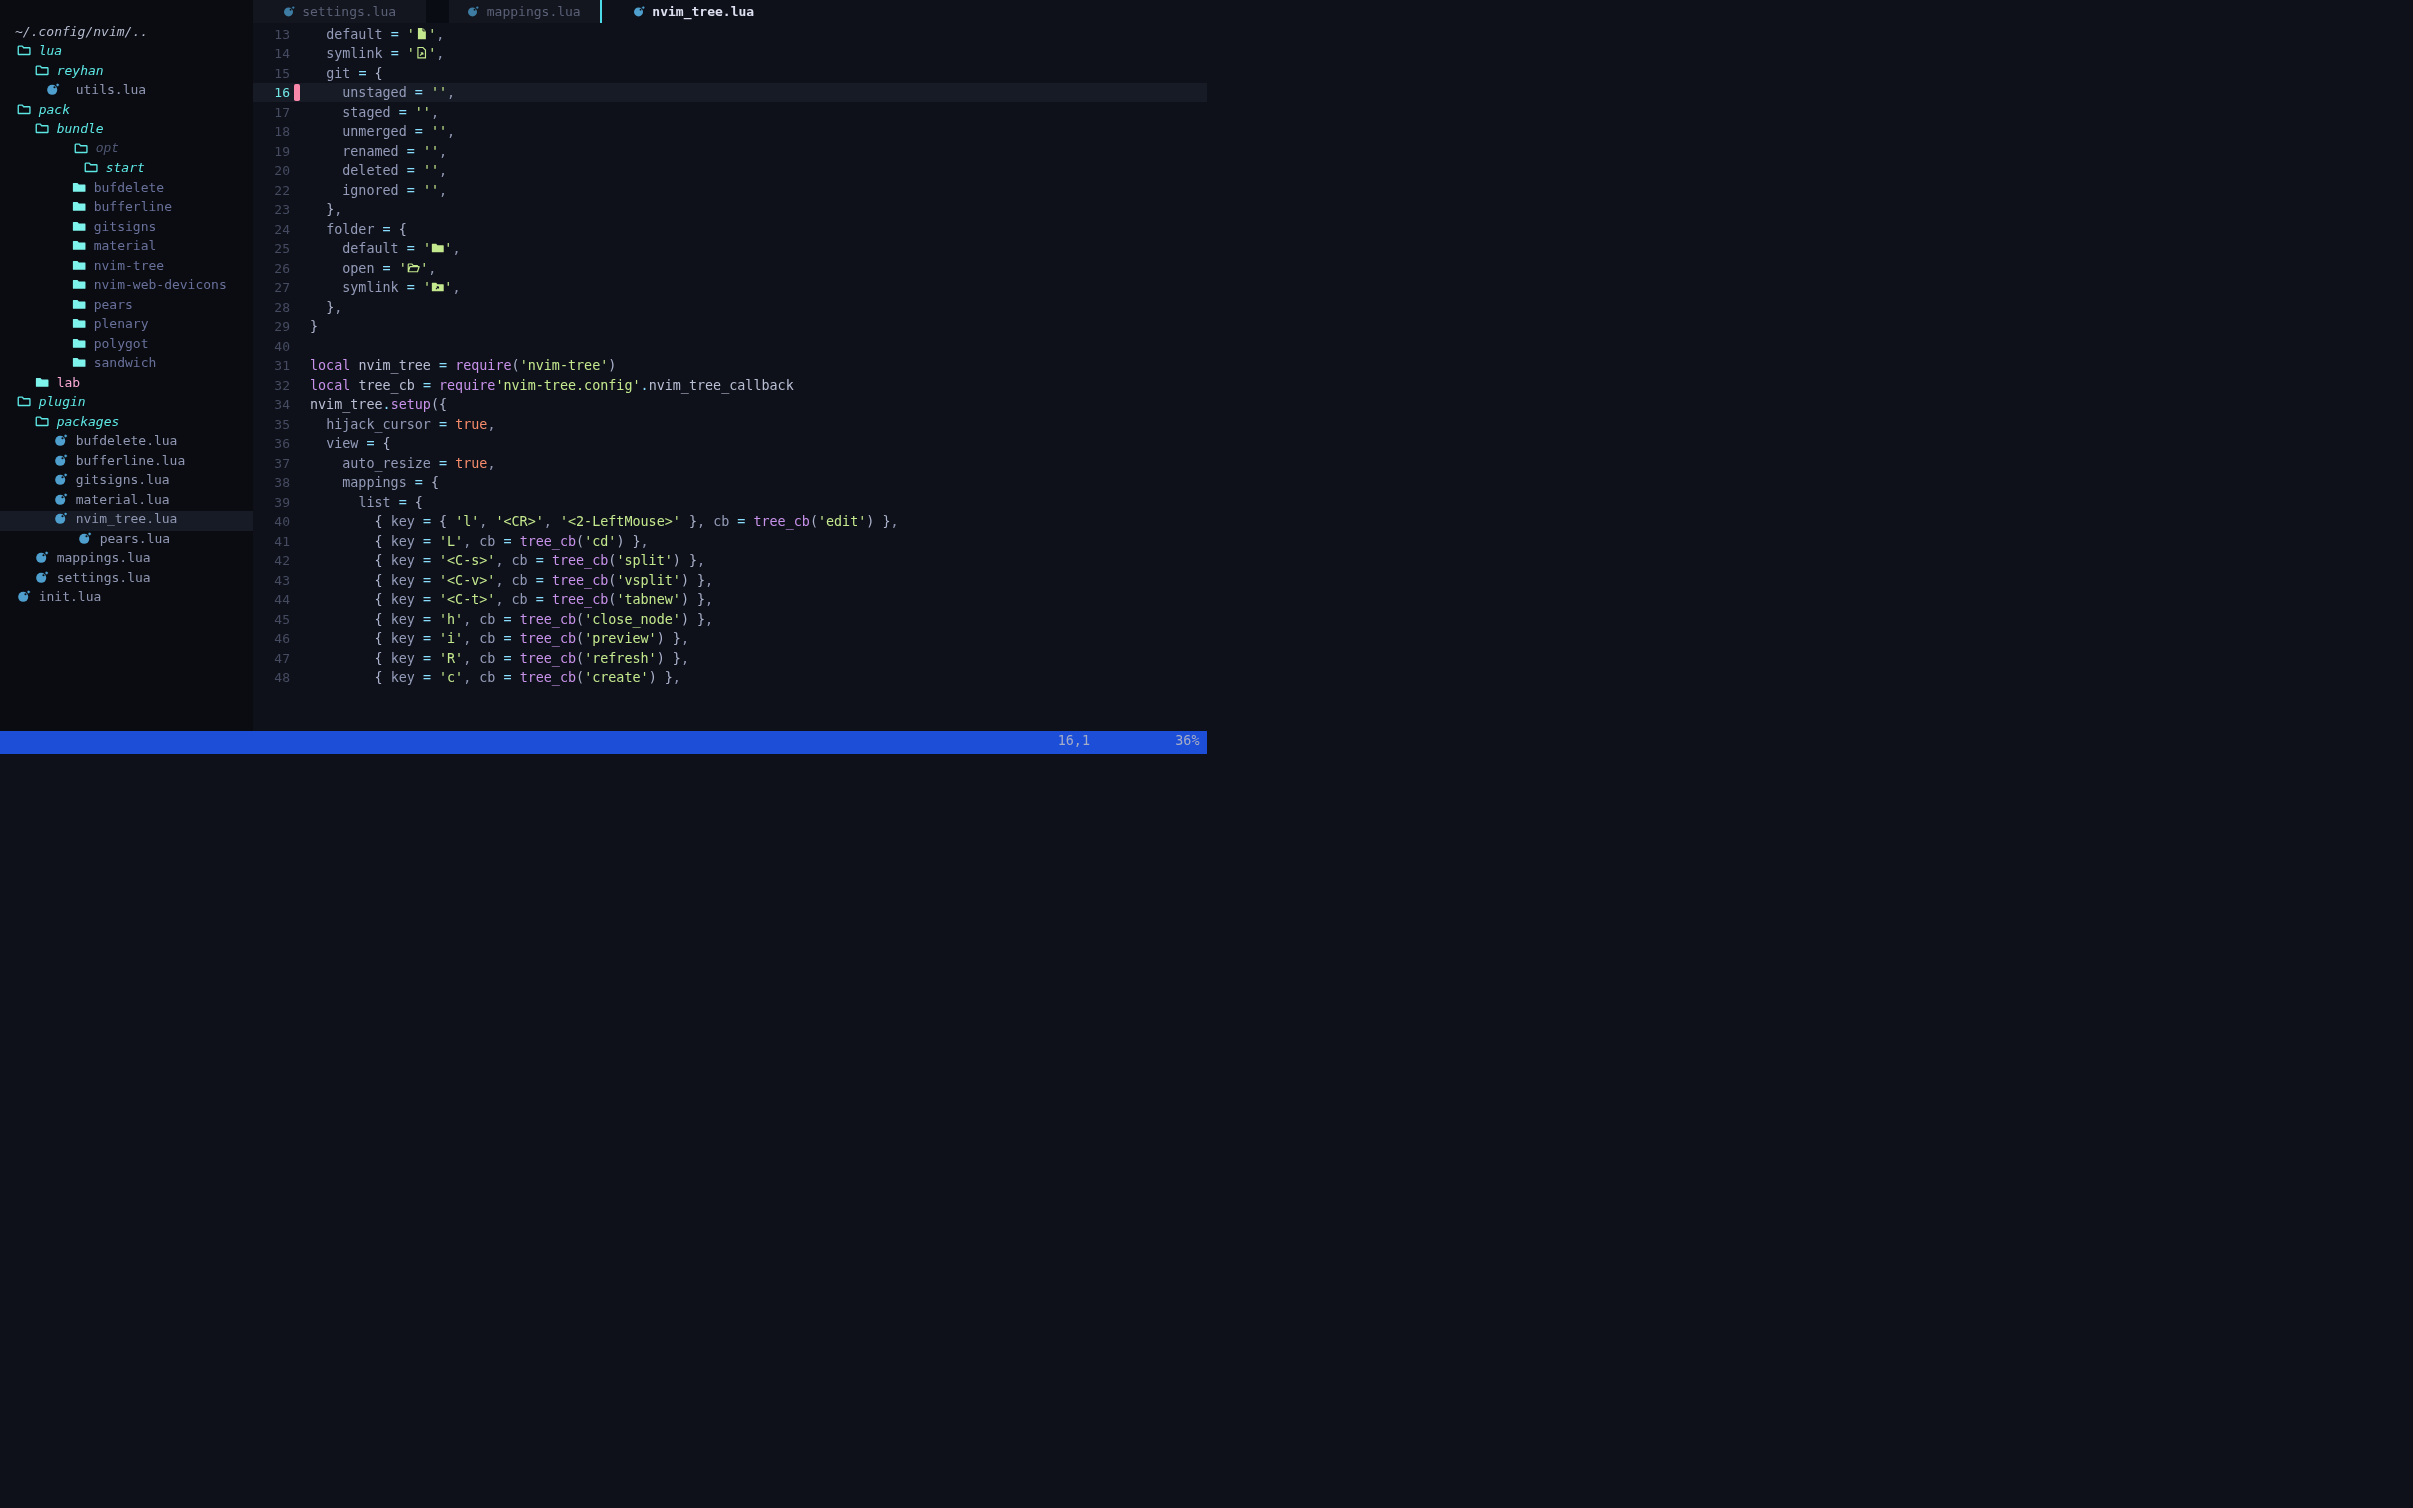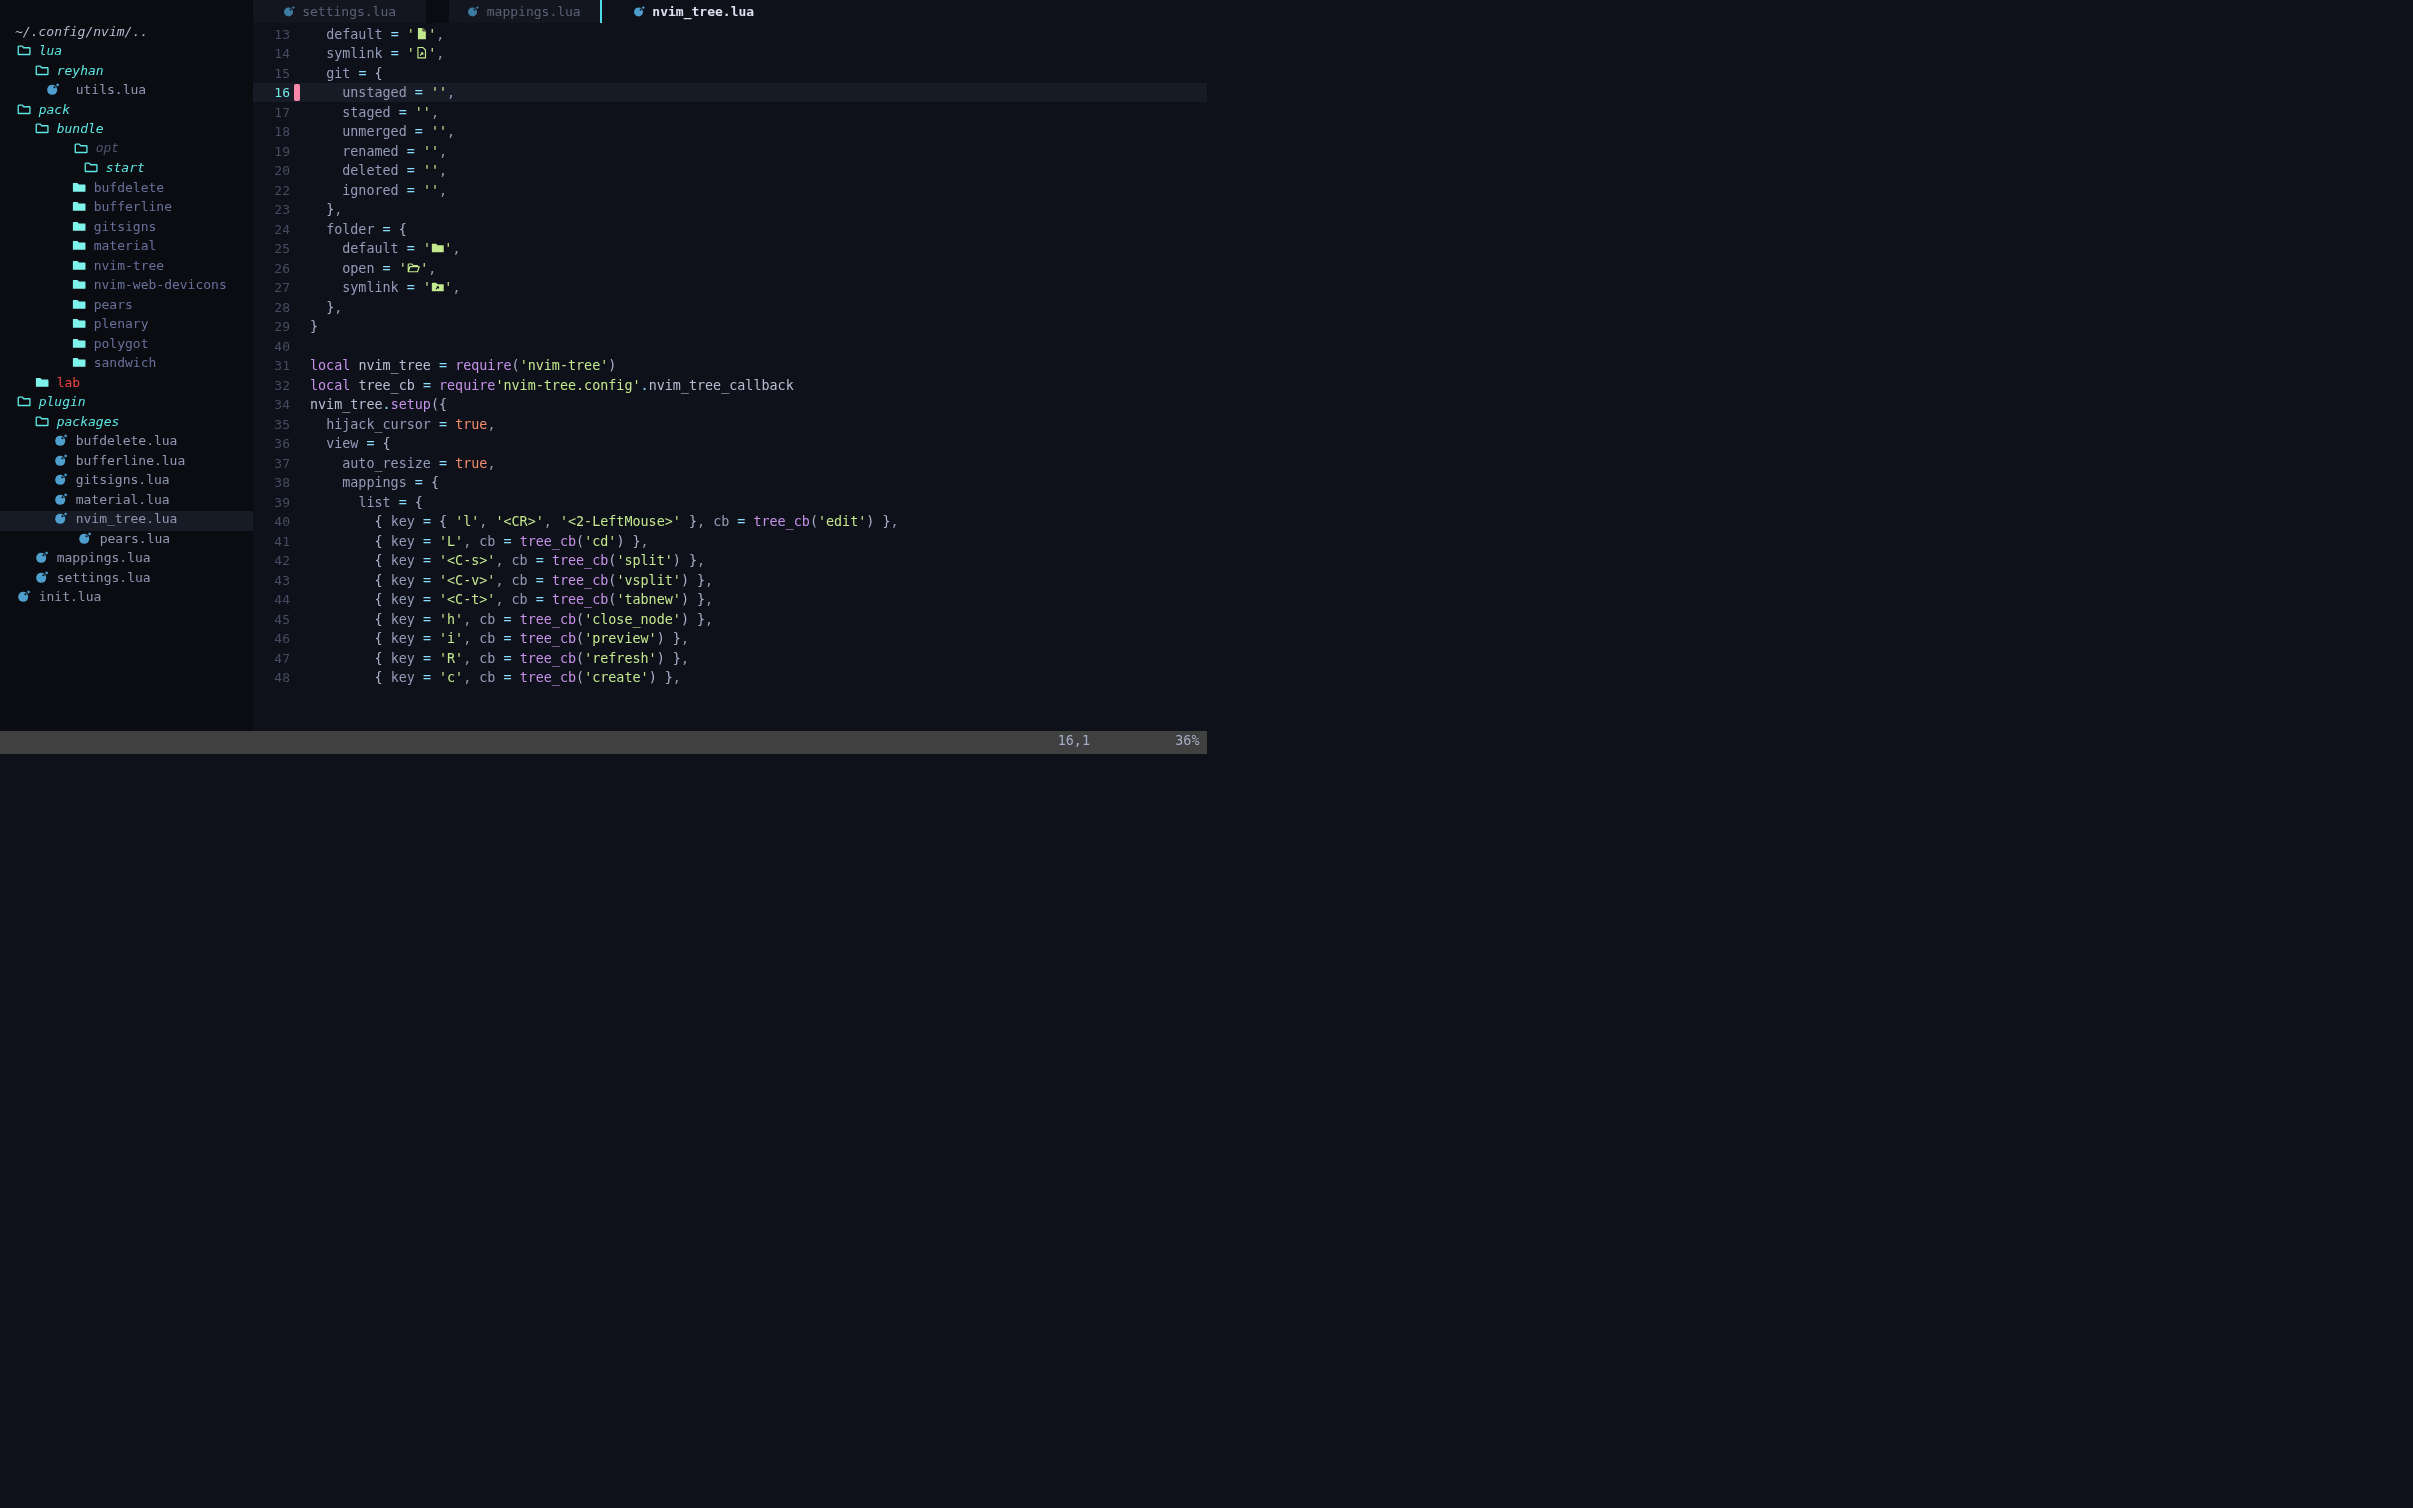--- a/index.html
+++ b/index.html
@@ -12,21 +12,21 @@
              background:#0a0c12; padding-top:23.5px; overflow:hidden; }
   .tree-row { height:19.5px; display:flex; align-items:flex-start; font-size:13px;
               color:#9097b2; white-space:nowrap; }
   .tree-row.selected { background:#171b26; }
   .tree-row .ticon { width:14.2px; height:14.2px; margin-right:7.5px; flex:0 0 14.2px;
                      display:inline-flex; align-items:center; justify-content:center; }
   .t-root  { color:#b5bbce; font-style:italic; }
   .t-open  { color:#5ee8e4; font-style:italic; }
   .t-open-dim { color:#515873; font-style:italic; }
   .t-closed { color:#69719b; }
-  .t-closed-dim { color:#ef4444; }
+  .t-closed-dim { color:#f9a8d4; }
   .t-file { color:#9097b2; }
   .ic-open { color:#5ee8e4; }
   .ic-closed { color:#7df3ec; }
   .ic-lua { color:#4e9fcd; }
 
   
   #tabbar { position:absolute; left:253px; top:0; right:0; height:22.6px;
             display:flex; background:#0f111a; }
   #tabgroup { display:flex; background:#0a0c13; height:22.6px; }
   .tab { display:flex; align-items:center; justify-content:center; font-size:13px;
@@ -58,21 +58,21 @@
   .sg-bool { color:#f78c6c; }
   .sg-br   { color:#abb2cc; }
   .sg-pun  { color:#9098b4; }
   .sg-sp   { color:#9098b4; }
   .seg-icon { display:inline-block; width:13.4px; height:13.4px; vertical-align:-1.7px;
               color:#c3e88d; }
   .seg-icon svg { width:13.4px; height:13.4px; }
 
   
   #statusline { position:absolute; left:0; bottom:0; width:1207px; height:23.5px;
-                background:#404040; font-size:13.4px; color:#a6adc6; }
+                background:#1d4ed8; font-size:13.4px; color:#a6adc6; }
   #ruler-pos { position:absolute; right:117px; top:2.5px; }
   #ruler-scroll { position:absolute; right:7.5px; top:2.5px; }
 </style>
 </head>
 <body>
 
 <div id="app">
   <div id="sidebar">
     <div class="tree-row" style="padding-left:15px;">
       <span class="t-root">~/.config/nvim/..</span>

